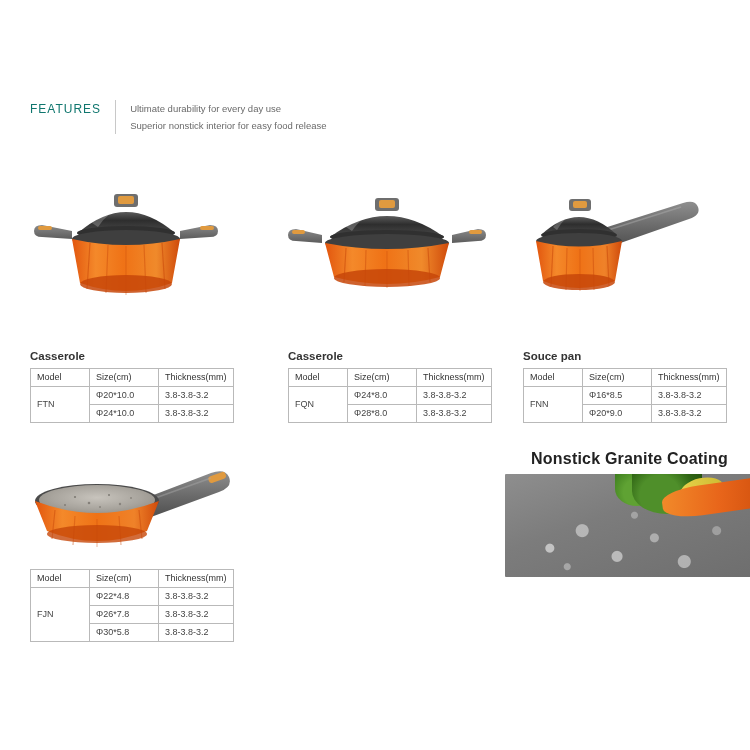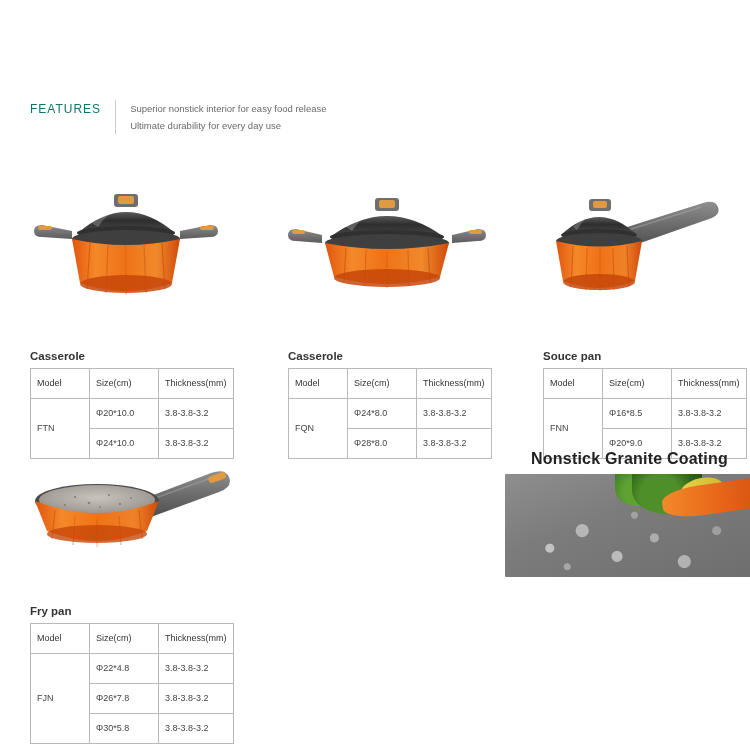--- a/index.html
+++ b/index.html
@@ -58,21 +58,21 @@
     margin-top: 36px;
   }
   table.spec {
     border-collapse: collapse;
     font-size: 9px;
     color: #444444;
   }
   table.spec th,
   table.spec td {
     border: 1px solid #b9b9b9;
-    padding: 8px 6px;
+    padding: 2px 6px;
     font-weight: normal;
     text-align: left;
     line-height: 13px;
     white-space: nowrap;
   }
   table.spec th {
     color: #333333;
   }
   .col-model { min-width: 46px; }
   .col-size  { min-width: 56px; }
@@ -161,22 +161,22 @@
     transform: rotate(-12deg);
   }
 </style>
 </head>
 <body>
 
 <div class="features">
   <div class="features-label">FEATURES</div>
   <div class="features-divider"></div>
   <div class="features-list">
+    <div>Ultimate durability for every day use</div>
     <div>Superior nonstick interior for easy food release</div>
-    <div>Ultimate durability for every day use</div>
   </div>
 </div>
 
 <div class="product" style="left:30px; top:185px;">
   <div class="art">
     <svg width="200" height="125" viewBox="0 0 200 125">
       <defs>
         <linearGradient id="bodyA" x1="0" y1="0" x2="1" y2="0">
           <stop offset="0%" stop-color="#e2560e"></stop>
           <stop offset="22%" stop-color="#f4892a"></stop>
@@ -293,21 +293,21 @@
       <td>3.8-3.8-3.2</td>
     </tr>
     <tr>
       <td>Φ28*8.0</td>
       <td>3.8-3.8-3.2</td>
     </tr>
   </tbody>
     </table>
 </div>
 
-<div class="product" style="left:543px; top:185px;">
+<div class="product" style="left:523px; top:185px;">
   <div class="art">
     <svg width="190" height="125" viewBox="0 0 190 125">
       <defs>
         <linearGradient id="bodyC" x1="0" y1="0" x2="1" y2="0">
           <stop offset="0%" stop-color="#e2560e"></stop>
           <stop offset="24%" stop-color="#f4892a"></stop>
           <stop offset="50%" stop-color="#ef7216"></stop>
           <stop offset="80%" stop-color="#ef8229"></stop>
           <stop offset="100%" stop-color="#cf4a0b"></stop>
         </linearGradient>
@@ -403,21 +403,20 @@
 
       <path d="M10,46 Q72,70 134,46 L122,76 Q72,96 22,76 Z" fill="url(#bodyD)"></path>
       <path d="M30,55 L27,84" stroke="#c9480a" stroke-width="1.2" opacity="0.5"></path>
       <path d="M50,61 L48,90" stroke="#c9480a" stroke-width="1.2" opacity="0.42"></path>
       <path d="M72,64 L72,92" stroke="#c9480a" stroke-width="1.2" opacity="0.34"></path>
       <path d="M94,61 L96,90" stroke="#c9480a" stroke-width="1.2" opacity="0.42"></path>
       <path d="M114,55 L117,84" stroke="#c9480a" stroke-width="1.2" opacity="0.5"></path>
       <ellipse cx="72" cy="79" rx="50" ry="9" fill="#c74709" opacity="0.8"></ellipse>
     </svg>
   </div>
-  <div class="product-title" style="margin-left:5px;">Fry pan</div>
   <table class="spec" style="margin-left:5px;">
     <tbody>
         <tr>
       <th class="col-model">Model</th>
       <th class="col-size">Size(cm)</th>
       <th class="col-thick">Thickness(mm)</th>
     </tr>
     <tr>
       <td rowspan="3">FJN</td>
       <td>Φ22*4.8</td>

